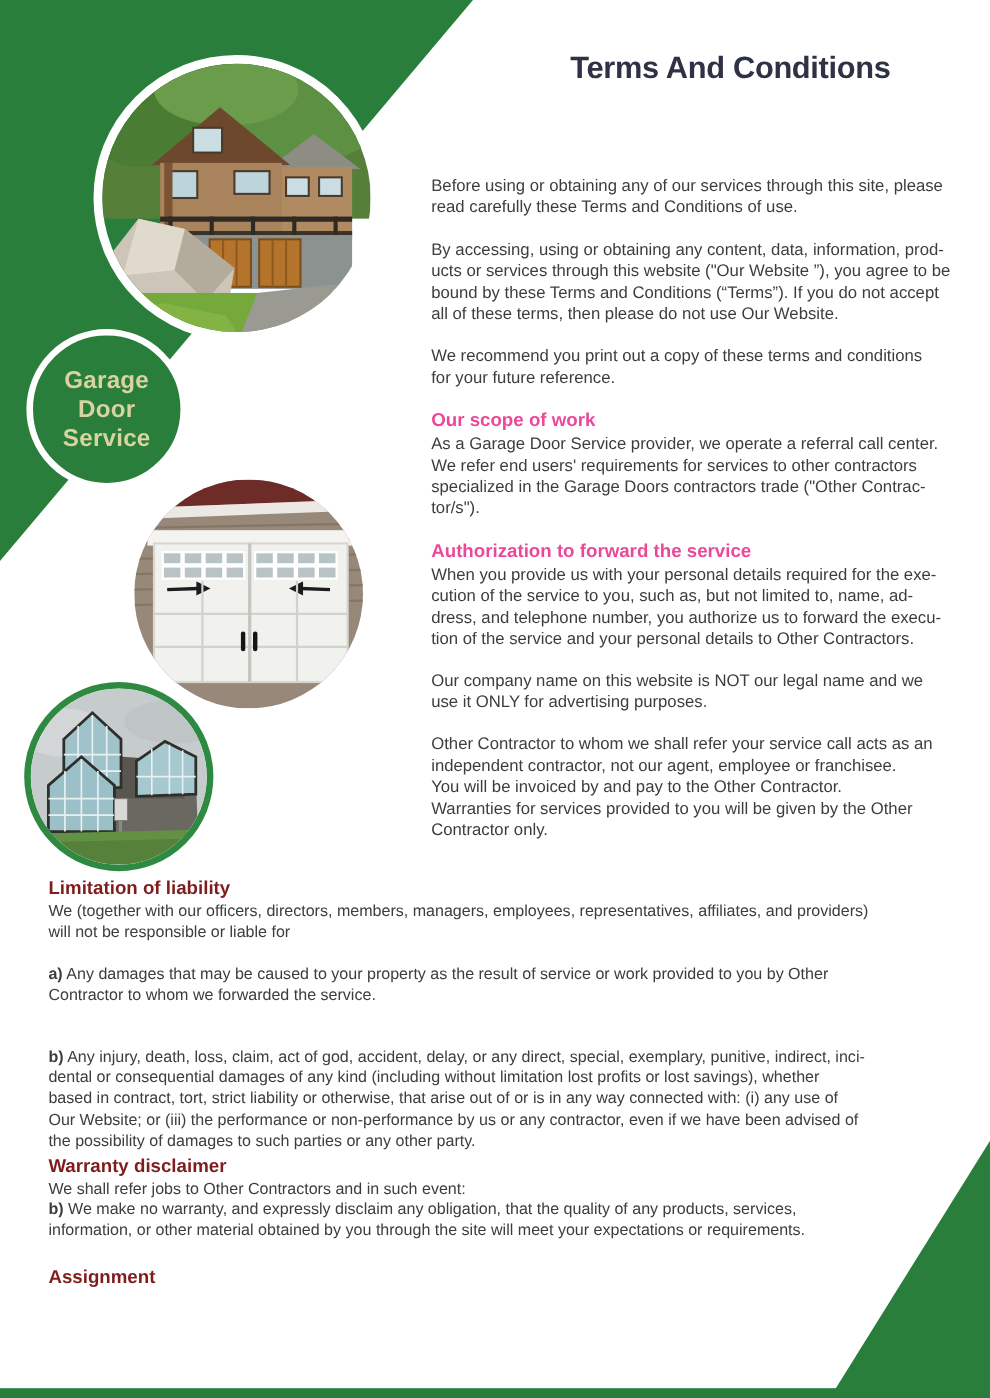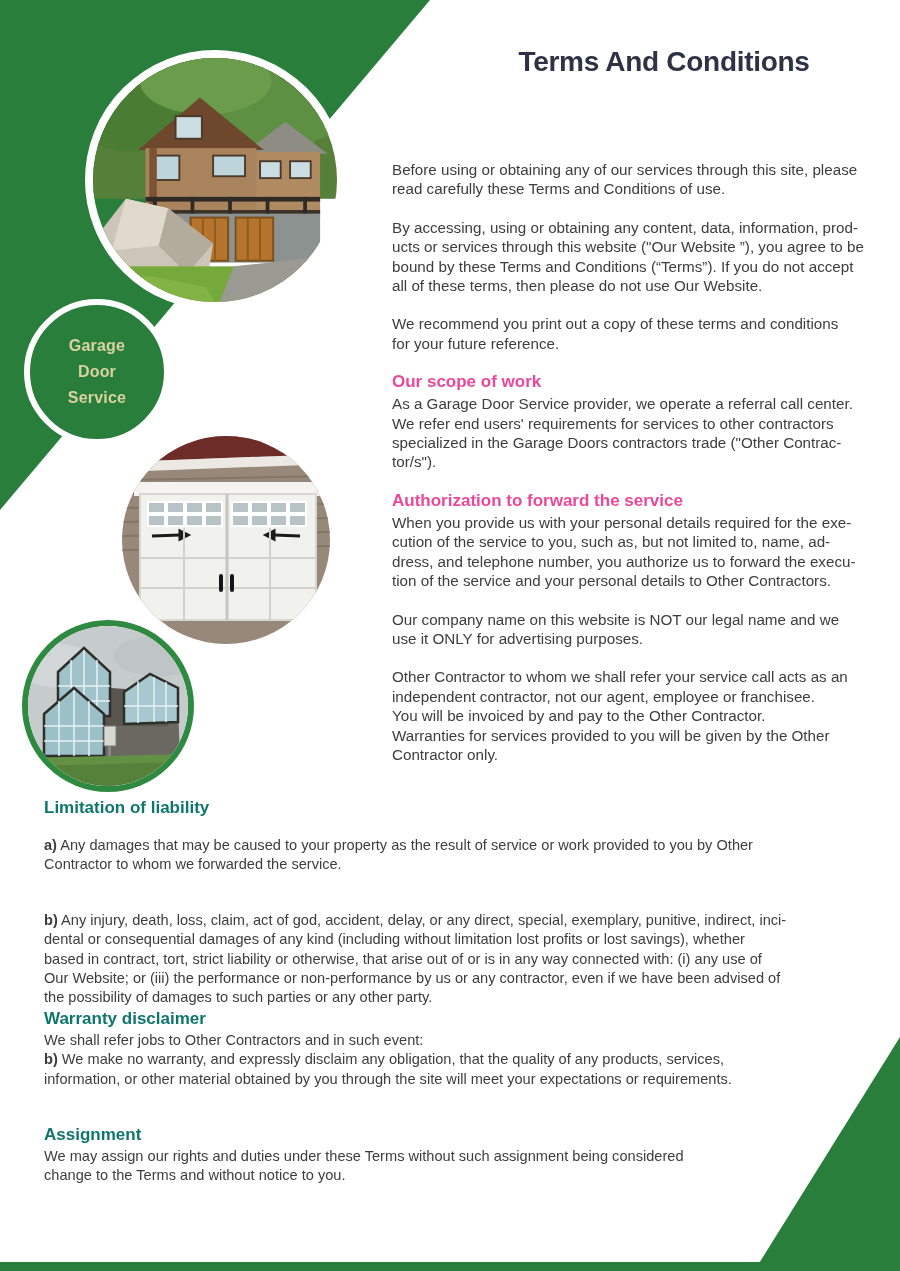--- a/index.html
+++ b/index.html
@@ -33,21 +33,21 @@
   .photo-garage{left:116px;top:430px;width:220px;height:220px;border:6px solid #ffffff;z-index:4;}
   .photo-modern{left:22px;top:620px;width:172px;height:172px;border:6px solid #2f8a41;z-index:2;}
   
   .badge{
     position:absolute;left:24px;top:299px;width:146px;height:146px;
     border-radius:50%;background:#2a7e3c;border:6px solid #ffffff;
     box-sizing:border-box;z-index:3;
     display:flex;align-items:center;justify-content:center;text-align:center;
   }
   .badge-text{
-    font-size:16px;line-height:26px;font-weight:bold;color:#d9d3a0;
+    font-size:22px;line-height:26px;font-weight:bold;color:#d9d3a0;
     white-space:pre-line;letter-spacing:0.2px;
   }
   
   .page-title{
     position:absolute;left:470px;top:46px;width:388px;z-index:5;
     text-align:center;font-size:28px;font-weight:bold;color:#2e3245;
     letter-spacing:-0.3px;white-space:nowrap;
   }
   
   .col-right{
@@ -58,25 +58,25 @@
   .sec-h{
     font-size:17px;line-height:20px;font-weight:bold;color:#ec4899;
     margin:0 0 2px 0;
   }
   
   .bottom-sec{
     position:absolute;left:44px;top:797px;width:824px;z-index:5;
     font-size:14.6px;line-height:19.4px;
   }
   .big-h{
-    font-size:17px;line-height:21px;font-weight:bold;color:#0f766e;
+    font-size:17px;line-height:21px;font-weight:bold;color:#7f1d1d;
     margin:0 0 2px 0;
   }
   .big-h.mt18{}
-  .big-h.mt20{margin-top:35px;}
+  .big-h.mt20{margin-top:20px;}
   .blk{margin:0;white-space:pre-line;}
   .item{margin:18px 0 0 0;white-space:pre-line;}
   .item.gap19{margin-top:36px;}
   .item.tight{margin-top:0;}
   .marker{font-weight:bold;}
 </style>
 </head>
 <body>
 
 <div class="corner-top-left"></div>
@@ -259,29 +259,29 @@
 use it ONLY for advertising purposes.</p>
   <p class="para">Other Contractor to whom we shall refer your service call acts as an
 independent contractor, not our agent, employee or franchisee.
 You will be invoiced by and pay to the Other Contractor.
 Warranties for services provided to you will be given by the Other
 Contractor only.</p>
 </div>
 
 <div class="bottom-sec">
   <h3 class="big-h">Limitation of liability</h3>
+  <p class="blk">We (together with our officers, directors, members, managers, employees, representatives, affiliates, and providers)
+will not be responsible or liable for</p>
   <p class="item"><span class="marker">a)</span><span> Any damages that may be caused to your property as the result of service or work provided to you by Other
 Contractor to whom we forwarded the service.</span></p>
   <p class="item gap19"><span class="marker">b)</span><span> Any injury, death, loss, claim, act of god, accident, delay, or any direct, special, exemplary, punitive, indirect, inci-
 dental or consequential damages of any kind (including without limitation lost profits or lost savings), whether
 based in contract, tort, strict liability or otherwise, that arise out of or is in any way connected with: (i) any use of
 Our Website; or (iii) the performance or non-performance by us or any contractor, even if we have been advised of
 the possibility of damages to such parties or any other party.</span></p>
 
   <h3 class="big-h mt18">Warranty disclaimer</h3>
   <p class="blk">We shall refer jobs to Other Contractors and in such event:</p>
   <p class="item tight"><span class="marker">b)</span><span> We make no warranty, and expressly disclaim any obligation, that the quality of any products, services,
 information, or other material obtained by you through the site will meet your expectations or requirements.</span></p>
 
   <h3 class="big-h mt20">Assignment</h3>
-  <p class="blk">We may assign our rights and duties under these Terms without such assignment being considered
-change to the Terms and without notice to you.</p>
 </div>
 
 </body></html>

